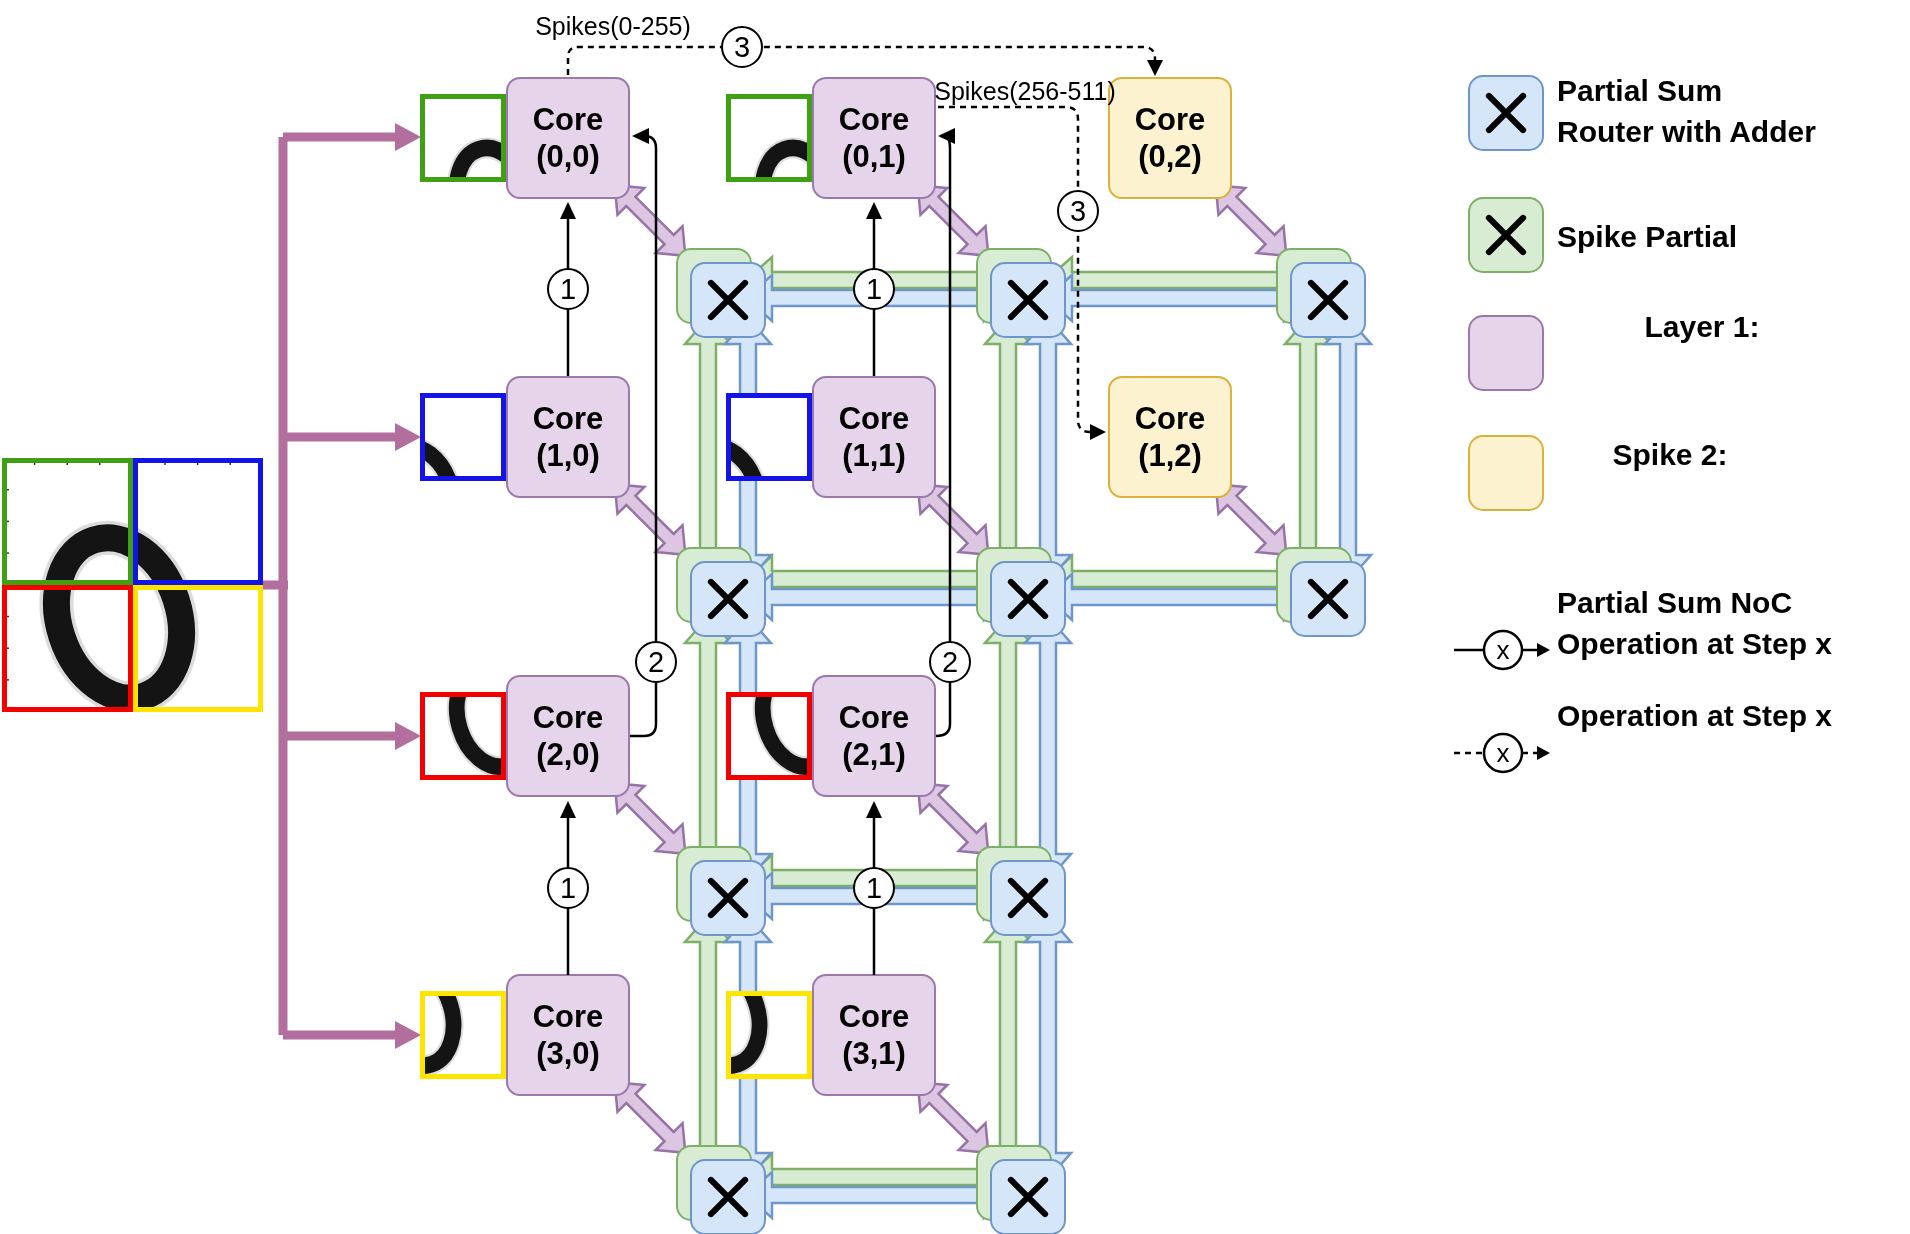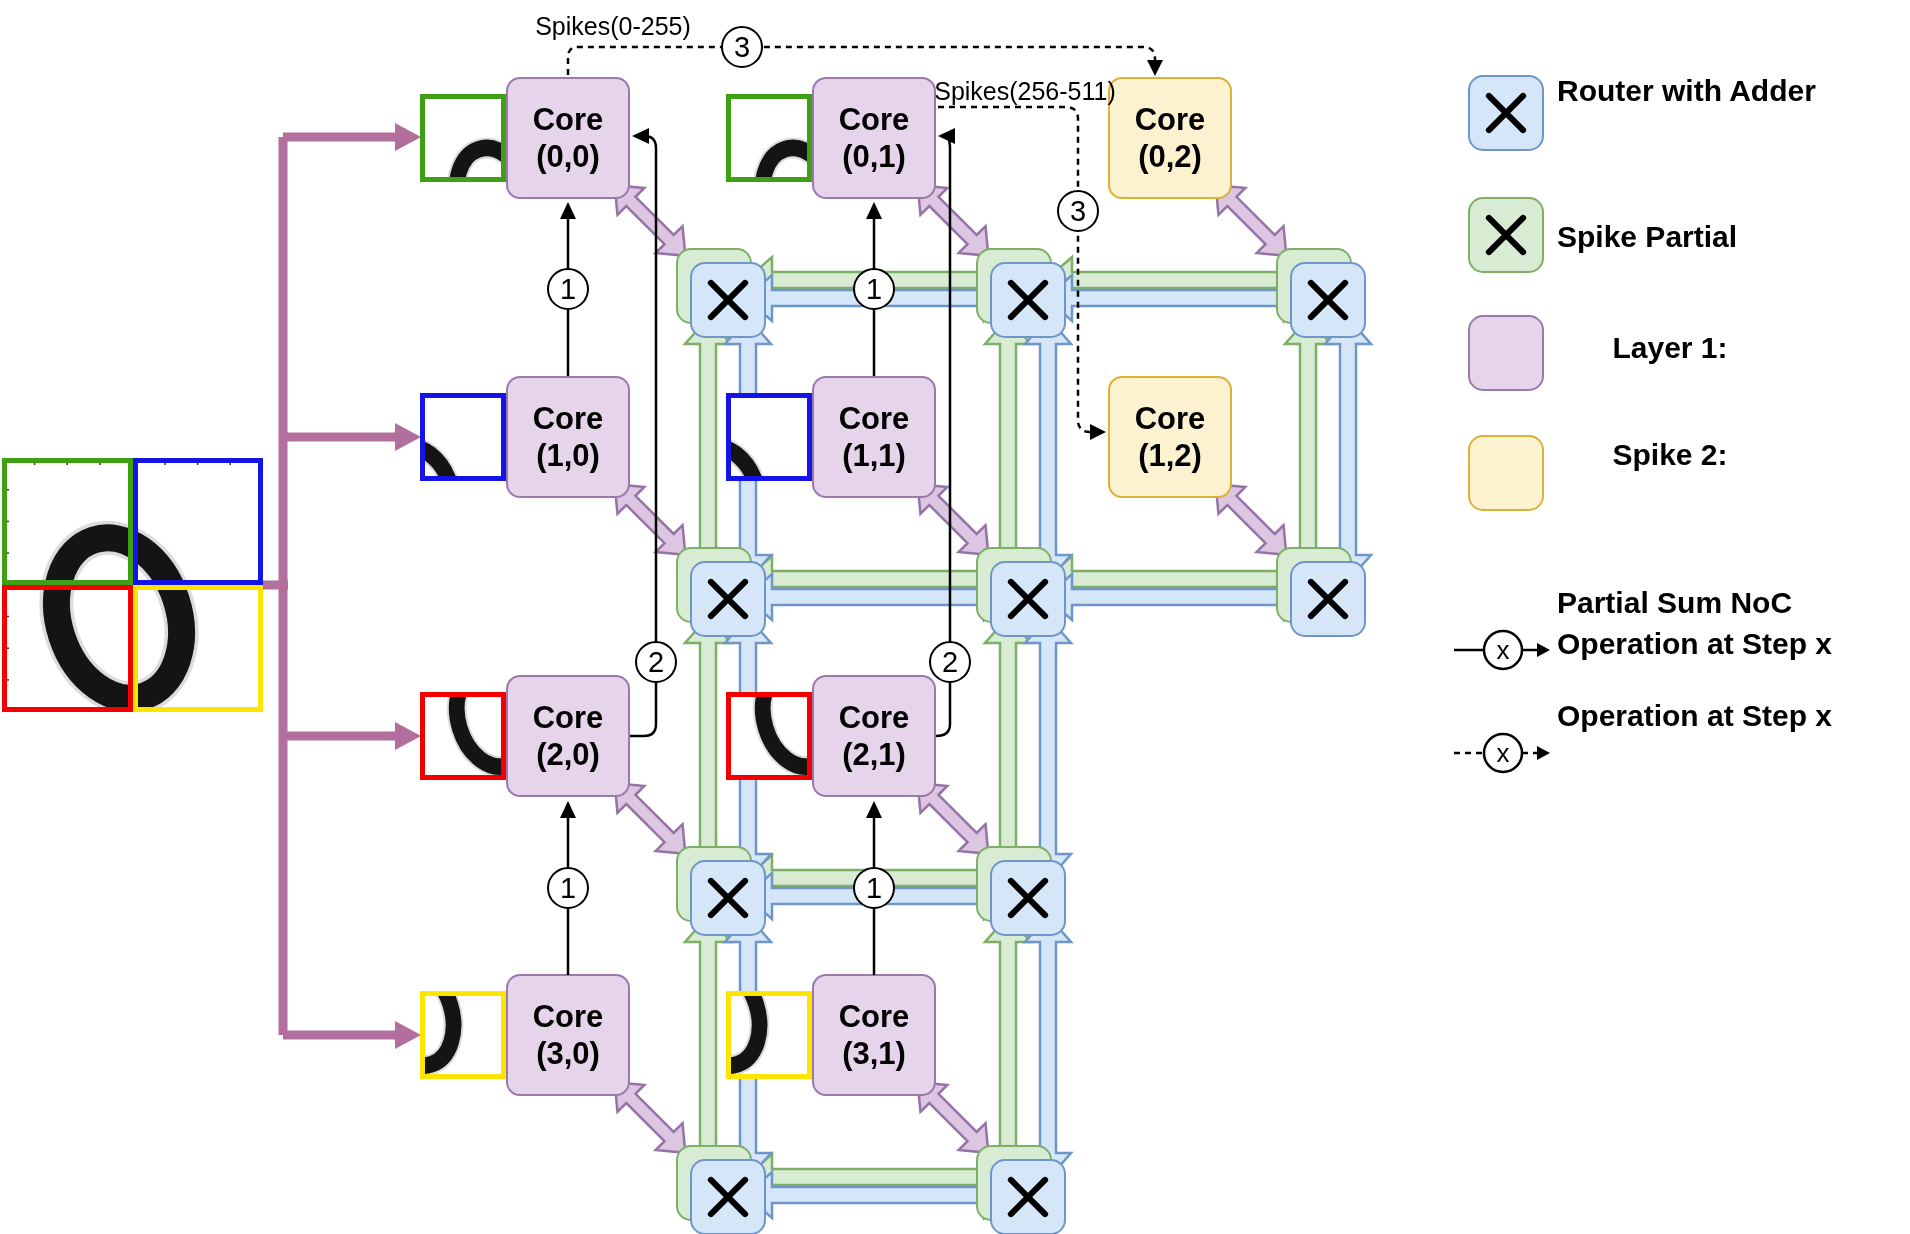--- a/index.html
+++ b/index.html
@@ -287,32 +287,33 @@
     <div class="step-circle" style="left:742px;top:47px;">3</div>
     <div class="step-circle" style="left:1078px;top:211px;">3</div>
 
     <div>
       <div class="lg-icon" style="left:1468px;top:75px;background:#d6e6f9;border-color:#6e96c8;">
         <svg viewBox="0 0 76 76">
             <path d="M20 20 L56 56 M56 20 L20 56" stroke="#000" stroke-width="6.5" stroke-linecap="round" fill="none"></path>
           </svg>
       </div>
       <div class="lg-text" style="left:1557px;top:70px;">
+        <div>Partial Sum</div>
         <div>Router with Adder</div>
       </div>
 
       <div class="lg-icon" style="left:1468px;top:197px;background:#d8ebd3;border-color:#7db066;">
         <svg viewBox="0 0 76 76">
             <path d="M20 20 L56 56 M56 20 L20 56" stroke="#000" stroke-width="6.5" stroke-linecap="round" fill="none"></path>
           </svg>
       </div>
       <div class="lg-text" style="left:1557px;top:216px;">Spike Partial</div>
 
       <div class="lg-icon" style="left:1468px;top:315px;background:#e5d4ea;border-color:#9b79ad;"></div>
-      <div class="lg-text center" style="left:1545px;top:327px;width:250px;">
+      <div class="lg-text center" style="left:1545px;top:306px;width:250px;padding-left:32px;">
         <div>Layer 1:</div>
       </div>
 
       <div class="lg-icon" style="left:1468px;top:435px;background:#fdf2cf;border-color:#d9b13b;"></div>
       <div class="lg-text center" style="left:1545px;top:434px;width:250px;">
         <div>Spike 2:</div>
       </div>
 
       <div class="lg-text" style="left:1557px;top:582px;">
         <div>Partial Sum NoC</div>

